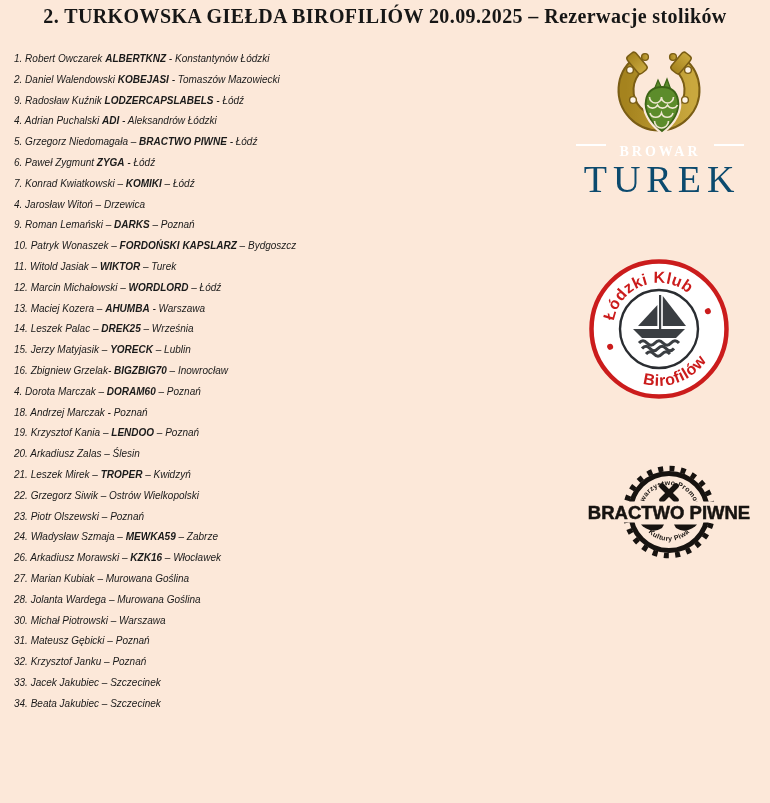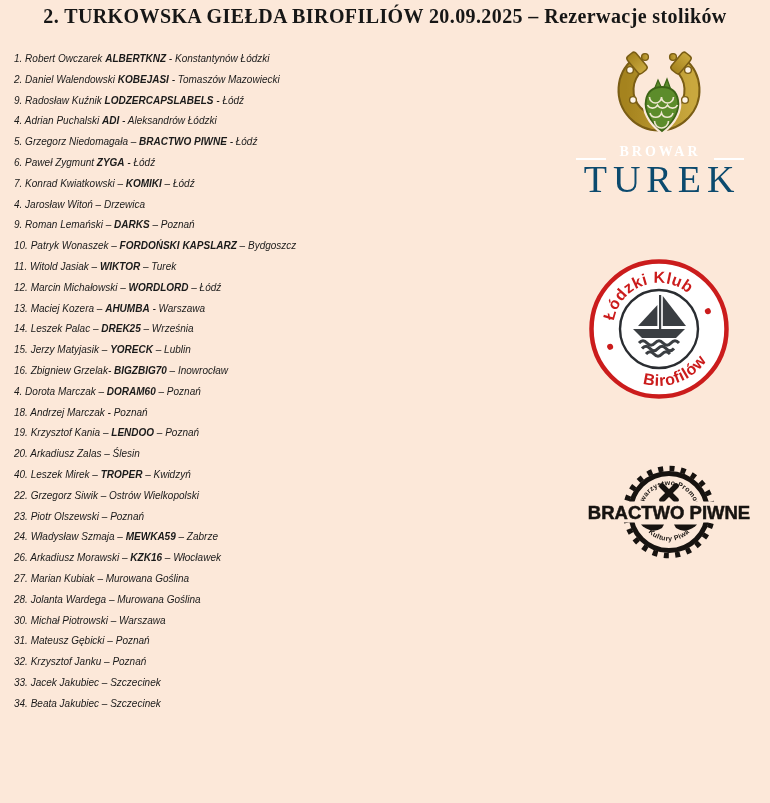--- a/index.html
+++ b/index.html
@@ -19,21 +19,21 @@
   .list{
     position:absolute;left:14px;top:49px;width:566px;
     font-size:10px;font-style:italic;line-height:20.8px;
   }
   .row{height:20.8px;white-space:nowrap;}
   .nick{font-weight:700;}
   
   .turek-logo{position:absolute;left:570px;top:46px;width:180px;}
   .turek-mark{display:block;margin:0 auto;}
   .browar-row{
-    display:flex;align-items:flex-end;justify-content:center;gap:13px;
+    display:flex;align-items:flex-start;justify-content:center;gap:13px;
     margin-top:3px;color:#ffffff;
     font-family:"Liberation Serif",serif;
     font-size:14px;font-weight:600;letter-spacing:3px;
   }
   .browar-dash{width:30px;height:2px;background:#ffffff;}
   .turek-word{
     text-align:center;color:#0c4a6e;
     font-family:"Liberation Serif",serif;
     font-size:38px;font-weight:400;letter-spacing:6px;
     margin-top:-3px;text-indent:4px;
@@ -66,21 +66,21 @@
       <div class="row"><span>11. Witold Jasiak – </span><span class="nick">WIKTOR</span><span> – Turek</span></div>
       <div class="row"><span>12. Marcin Michałowski – </span><span class="nick">WORDLORD</span><span> – Łódź</span></div>
       <div class="row"><span>13. Maciej Kozera – </span><span class="nick">AHUMBA</span><span> - Warszawa</span></div>
       <div class="row"><span>14. Leszek Palac – </span><span class="nick">DREK25</span><span> – Września</span></div>
       <div class="row"><span>15. Jerzy Matyjasik – </span><span class="nick">YORECK</span><span> – Lublin</span></div>
       <div class="row"><span>16. Zbigniew Grzelak- </span><span class="nick">BIGZBIG70</span><span> – Inowrocław</span></div>
       <div class="row"><span>4. Dorota Marczak – </span><span class="nick">DORAM60</span><span> – Poznań</span></div>
       <div class="row"><span>18. Andrzej Marczak - Poznań</span></div>
       <div class="row"><span>19. Krzysztof Kania – </span><span class="nick">LENDOO</span><span> – Poznań</span></div>
       <div class="row"><span>20. Arkadiusz Zalas – Ślesin</span></div>
-      <div class="row"><span>40. Leszek Mirek – </span><span class="nick">TROPER</span><span> – Kwidzyń</span></div>
+      <div class="row"><span>21. Leszek Mirek – </span><span class="nick">TROPER</span><span> – Kwidzyń</span></div>
       <div class="row"><span>22. Grzegorz Siwik – Ostrów Wielkopolski</span></div>
       <div class="row"><span>23. Piotr Olszewski – Poznań</span></div>
       <div class="row"><span>24. Władysław Szmaja – </span><span class="nick">MEWKA59</span><span> – Zabrze</span></div>
       <div class="row"><span>26. Arkadiusz Morawski – </span><span class="nick">KZK16</span><span> – Włocławek</span></div>
       <div class="row"><span>27. Marian Kubiak – Murowana Goślina</span></div>
       <div class="row"><span>28. Jolanta Wardega – Murowana Goślina</span></div>
       <div class="row"><span>30. Michał Piotrowski – Warszawa</span></div>
       <div class="row"><span>31. Mateusz Gębicki – Poznań</span></div>
       <div class="row"><span>32. Krzysztof Janku – Poznań</span></div>
       <div class="row"><span>33. Jacek Jakubiec – Szczecinek</span></div>

